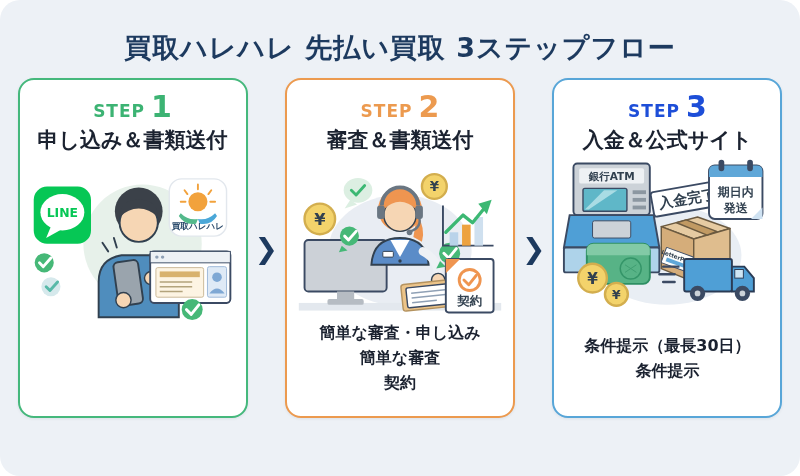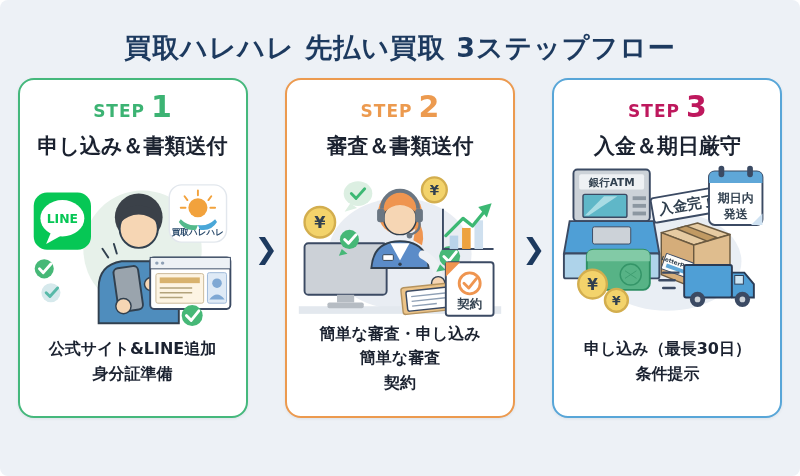--- a/index.html
+++ b/index.html
@@ -5,21 +5,21 @@
   html,body { margin:0; padding:0; }
   body {
     width:800px; height:476px; overflow:hidden;
     background:#ffffff;
     font-family:"DejaVu Sans","Liberation Sans",sans-serif;
     position:relative;
   }
   .board {
     position:absolute; inset:0;
     background:#edf1f6;
-    border-radius:8px;
+    border-radius:20px;
   }
   .title {
     margin-top:30px;
     text-align:center;
     font-size:27px; font-weight:800;
     color:#1d3a5f;
     letter-spacing:1px;
   }
   .cards {
     display:flex; justify-content:center; align-items:stretch;
@@ -32,28 +32,28 @@
     display:flex; flex-direction:column;
     padding:10px 8px 20px; box-sizing:border-box;
     box-shadow:0 1px 3px rgba(30,50,80,.08);
   }
   .card--1 { border:2.5px solid #45b87c; }
   .card--2 { border:2.5px solid #ec9a4f; }
   .card--3 { border:2.5px solid #58a6d8; }
   .step-head { text-align:center; font-weight:800; line-height:1.1; }
   .card--1 .step-head { color:#3cb373; }
   .card--2 .step-head { color:#ec9a4f; }
-  .card--3 .step-head { color:#be185d; }
+  .card--3 .step-head { color:#1d4ed8; }
   .step-word { font-size:17px; letter-spacing:1px; }
   .step-num  { font-size:30px; margin-left:6px; }
   .card-title {
     text-align:center;
     font-size:21px; font-weight:800;
     color:#1b2230;
-    margin-top:9px;
+    margin-top:3px;
     white-space:nowrap;
   }
   .illus { width:100%; height:165px; margin-top:2px; }
   .desc {
     flex:1;
     display:flex; flex-direction:column; justify-content:center;
     text-align:center;
     font-size:16px; font-weight:700;
     color:#1b2230;
     line-height:1.55;
@@ -133,24 +133,20 @@
         <g>
           <circle cx="24" cy="133" r="10" fill="#d6e9ec"></circle>
           <path d="M19 133 l4 4 l8 -9" stroke="#57b9a8" stroke-width="3" fill="none" stroke-linecap="round" stroke-linejoin="round"></path>
         </g>
         <g>
           <circle cx="172" cy="157" r="11" fill="#46b877"></circle>
           <path d="M166 157 l5 5 l8 -10" stroke="#ffffff" stroke-width="3" fill="none" stroke-linecap="round" stroke-linejoin="round"></path>
         </g>
       </svg>
 
-      <div class="desc">
-        <div>公式サイト&amp;LINE追加</div>
-        <div>身分証準備</div>
-      </div>
     </div>
 
     <span class="flow-arrow">❯</span>
 
     <div class="card card--2">
       <div class="step-head">
         <span class="step-word">STEP</span><span class="step-num">2</span>
       </div>
       <div class="card-title">審査＆書類送付</div>
 
@@ -237,21 +233,21 @@
         <div>契約</div>
       </div>
     </div>
 
     <span class="flow-arrow">❯</span>
 
     <div class="card card--3">
       <div class="step-head">
         <span class="step-word">STEP</span><span class="step-num">3</span>
       </div>
-      <div class="card-title">入金＆期日厳守</div>
+      <div class="card-title">入金＆公式サイト</div>
 
       <svg class="illus" viewBox="0 0 220 165">
         <ellipse cx="110" cy="100" rx="78" ry="52" fill="#e9eef4"></ellipse>
 
         <g>
           <rect x="12" y="4" width="80" height="54" rx="4" fill="#ccd2d8" stroke="#3b4a63" stroke-width="2"></rect>
           <rect x="18" y="9" width="68" height="16" rx="2" fill="#eef1f4"></rect>
           <text x="52" y="21" font-size="11" font-weight="bold" fill="#31404f" text-anchor="middle">銀行ATM</text>
           <rect x="22" y="30" width="46" height="24" rx="2" fill="#5fb7c8" stroke="#3b4a63" stroke-width="1.5"></rect>
           <polygon points="24,52 44,32 58,32 28,52" fill="#a9dce4"></polygon>
@@ -314,19 +310,19 @@
           <path d="M178 112 h13 l10 12 v14 h-23 z" fill="#4f9fd6" stroke="#2a3b55" stroke-width="2"></path>
           <rect x="181" y="115" width="9" height="9" fill="#cfe6f4" stroke="#2a3b55" stroke-width="1"></rect>
           <circle cx="142" cy="140" r="8" fill="#3b4a63"></circle>
             <circle cx="142" cy="140" r="3" fill="#ccd2d8"></circle>
           <circle cx="189" cy="140" r="8" fill="#3b4a63"></circle>
             <circle cx="189" cy="140" r="3" fill="#ccd2d8"></circle>
         </g>
       </svg>
 
       <div class="desc">
-        <div>申し込み（最長30日）</div>
+        <div>条件提示（最長30日）</div>
         <div>条件提示</div>
       </div>
     </div>
 
   </div>
 </div>
 
 </body></html>

